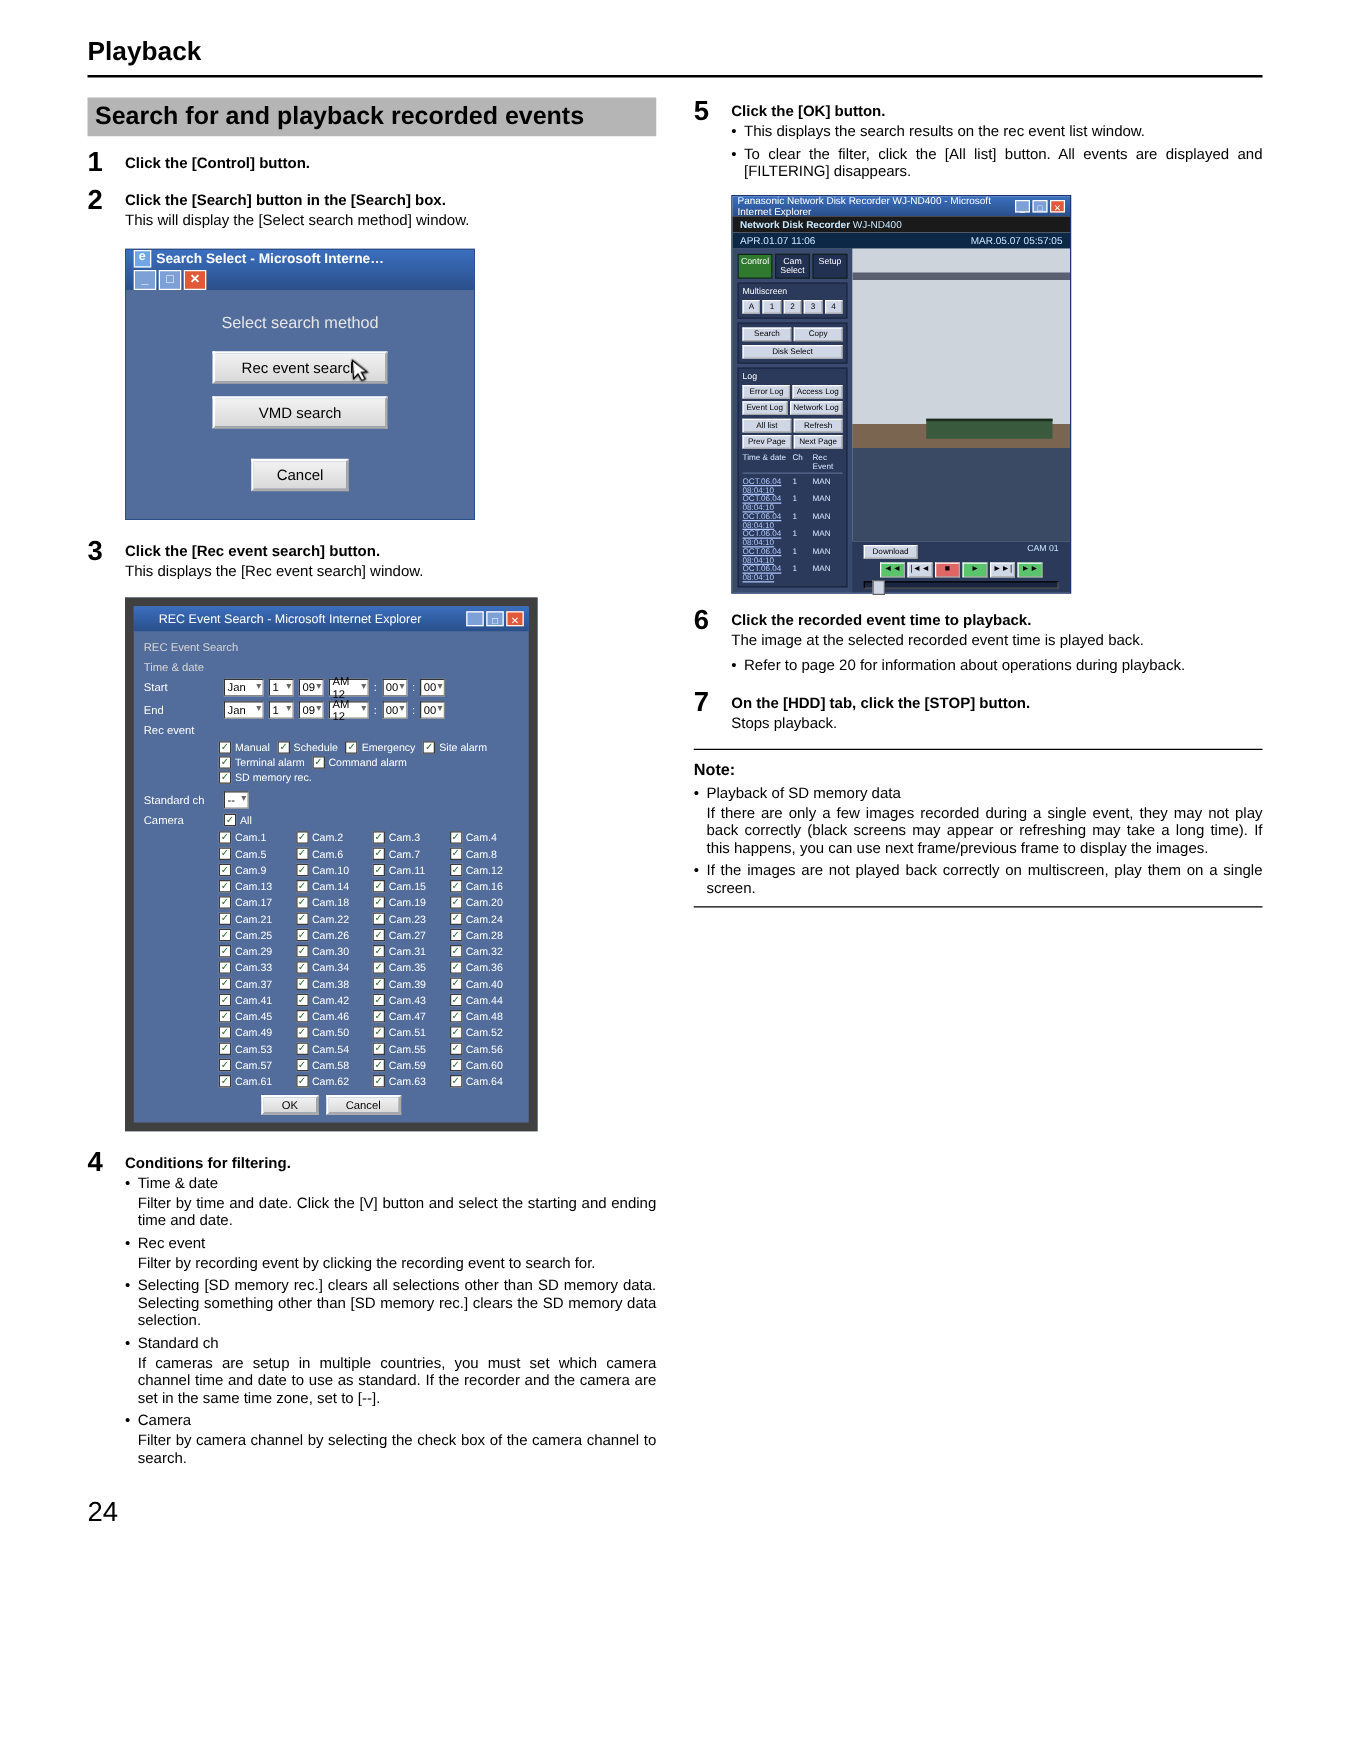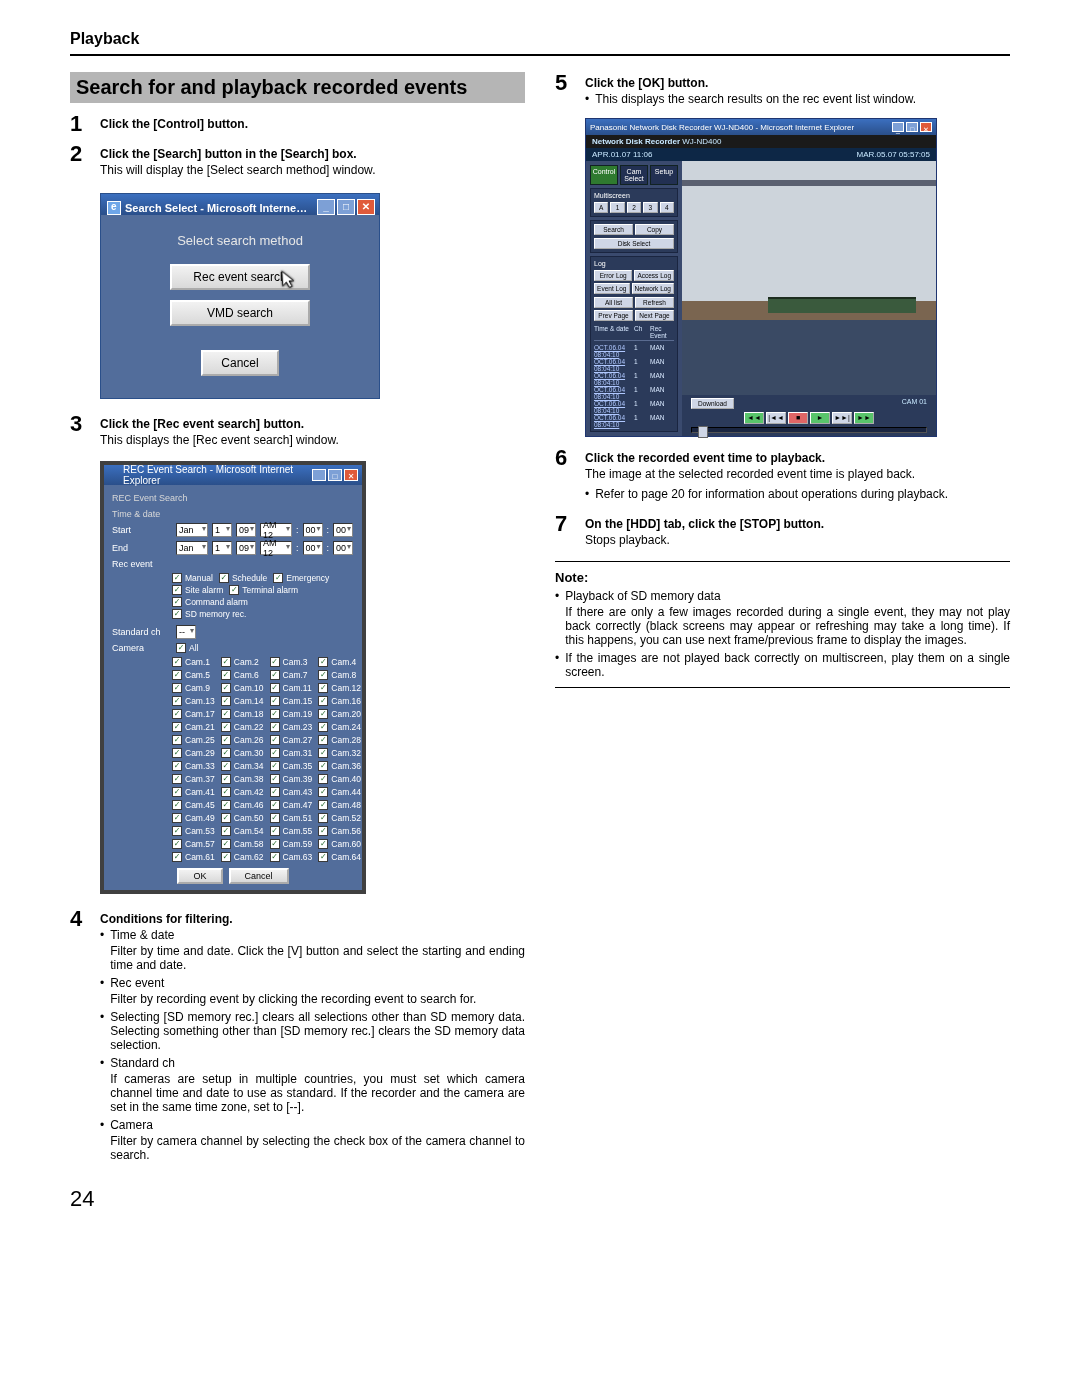--- a/index.html
+++ b/index.html
@@ -6,21 +6,21 @@
   body {
     font-family: Arial, Helvetica, sans-serif;
     font-size: 12px;
     color: #000;
     background: #fff;
     width: 1080px;
     margin: 0 auto;
     padding: 30px 70px 30px 70px;
   }
   .page-header {
-    font-size: 16px;
+    font-size: 21px;
     font-weight: bold;
     border-bottom: 2px solid #000;
     padding-bottom: 6px;
     margin-bottom: 16px;
   }
   .columns {
     display: flex;
     gap: 30px;
   }
   .col {
@@ -79,29 +79,30 @@
 
   
   .win {
     border: 1px solid #2a4f8a;
     background: #526d9b;
     width: 280px;
     margin: 10px 0 14px 30px;
     font-family: Tahoma, Arial, sans-serif;
   }
   .win-titlebar {
-    height: 21px;
+    height: 32px;
     display: flex;
-    align-items: flex-end;
+    align-items: flex-start;
     justify-content: space-between;
     background: linear-gradient(#3b6fbf,#2a4f8a);
     color: #fff;
     font-size: 11px;
     font-weight: bold;
     padding: 0 4px 0 6px;
+    flex-direction: column;
   }
   .win-titlebar .ie-icon {
     width:14px; height:14px; background:#6fa6e8; border:1px solid #fff;
     display:inline-block; margin-right:4px; position:relative;
   }
   .win-titlebar .ie-icon::before{
     content:"e"; color:#fff; font-size:10px; position:absolute; left:3px; top:-1px;
   }
   .win-btns { display:flex; gap:2px; }
   .tb-btn {
@@ -122,22 +123,22 @@
   }
   .cancel-btn { min-width:70px; margin-top:14px; }
   .cursor-icon {
     position:absolute; left:178px; top:54px;
     transform:rotate(-4deg);
   }
   .cursor-icon svg{ width:22px; height:22px; filter:drop-shadow(0 0 1px #000);}
 
   
   .win2 {
-    border:4px solid #404040; background:#526d9b;
-    width:266px; margin:8px 15px 14px 30px;
+    border:7px solid #404040; background:#526d9b;
+    width:330px; margin:8px 15px 14px 30px;
     font-family:Tahoma,Arial,sans-serif; font-size:9px; color:#fff;
   }
   .win2-titlebar{
     height:20px;display:flex;align-items:center;justify-content:space-between;
     background:linear-gradient(#3b6fbf,#2a4f8a);padding:0 4px 0 6px;
     color:#fff;font-size:10px;
   }
   .win2-body{ padding:6px 8px; }
   .w2-h { color:#d8d8d8; margin:2px 0 6px; }
   .w2-row{ display:flex; align-items:center; gap:4px; margin-bottom:4px;}
@@ -163,21 +164,21 @@
   }
   .cam-grid{ display:grid; grid-template-columns:repeat(4,1fr); gap:3px 6px; margin-left:60px;}
   .ok-row{ display:flex; justify-content:center; gap:6px; margin-top:6px;}
   .ok-row .btn3d-sm{
     background:linear-gradient(#f2f2f2,#d9d9d9); border:2px outset #fff;
     color:#000; font-size:9px; padding:1px 14px;
   }
 
   
   .viewer{
-    width:352px; margin:6px 0 10px 30px; border:1px solid #1f3570;
+    width:272px; margin:6px 0 10px 30px; border:1px solid #1f3570;
     font-family:Tahoma,Arial,sans-serif; font-size:8px;
   }
   .viewer-tb{
     height:16px;background:linear-gradient(#3b6fbf,#2a4f8a);color:#fff;
     display:flex;align-items:center;justify-content:space-between;padding:0 4px;
     font-size:8px;
   }
   .viewer-hdr{
     background:#1a1a1a;color:#c8e8ff;display:flex;justify-content:space-between;
     padding:2px 6px;font-size:8px;
@@ -691,20 +692,23 @@
 
   <div class="col">
 
     <div class="step">
       <div class="step-num">5</div>
       <div class="step-body">
         <div class="step-title">Click the [OK] button.</div>
         <ul class="sub" id="s5-list">
             <li>
               <div class="just">This displays the search results on the rec event list window.</div>
+            </li>
+            <li>
+              <div class="just">To clear the filter, click the [All list] button. All events are displayed and [FILTERING] disappears.</div>
             </li>
           </ul>
       </div>
     </div>
 
     <div class="viewer">
       <div class="viewer-tb">
         <span>Panasonic Network Disk Recorder WJ-ND400 - Microsoft Internet Explorer</span>
         <span class="win-btns">
           <span class="tb-btn" style="width:12px;height:10px;font-size:7px;">_</span>

